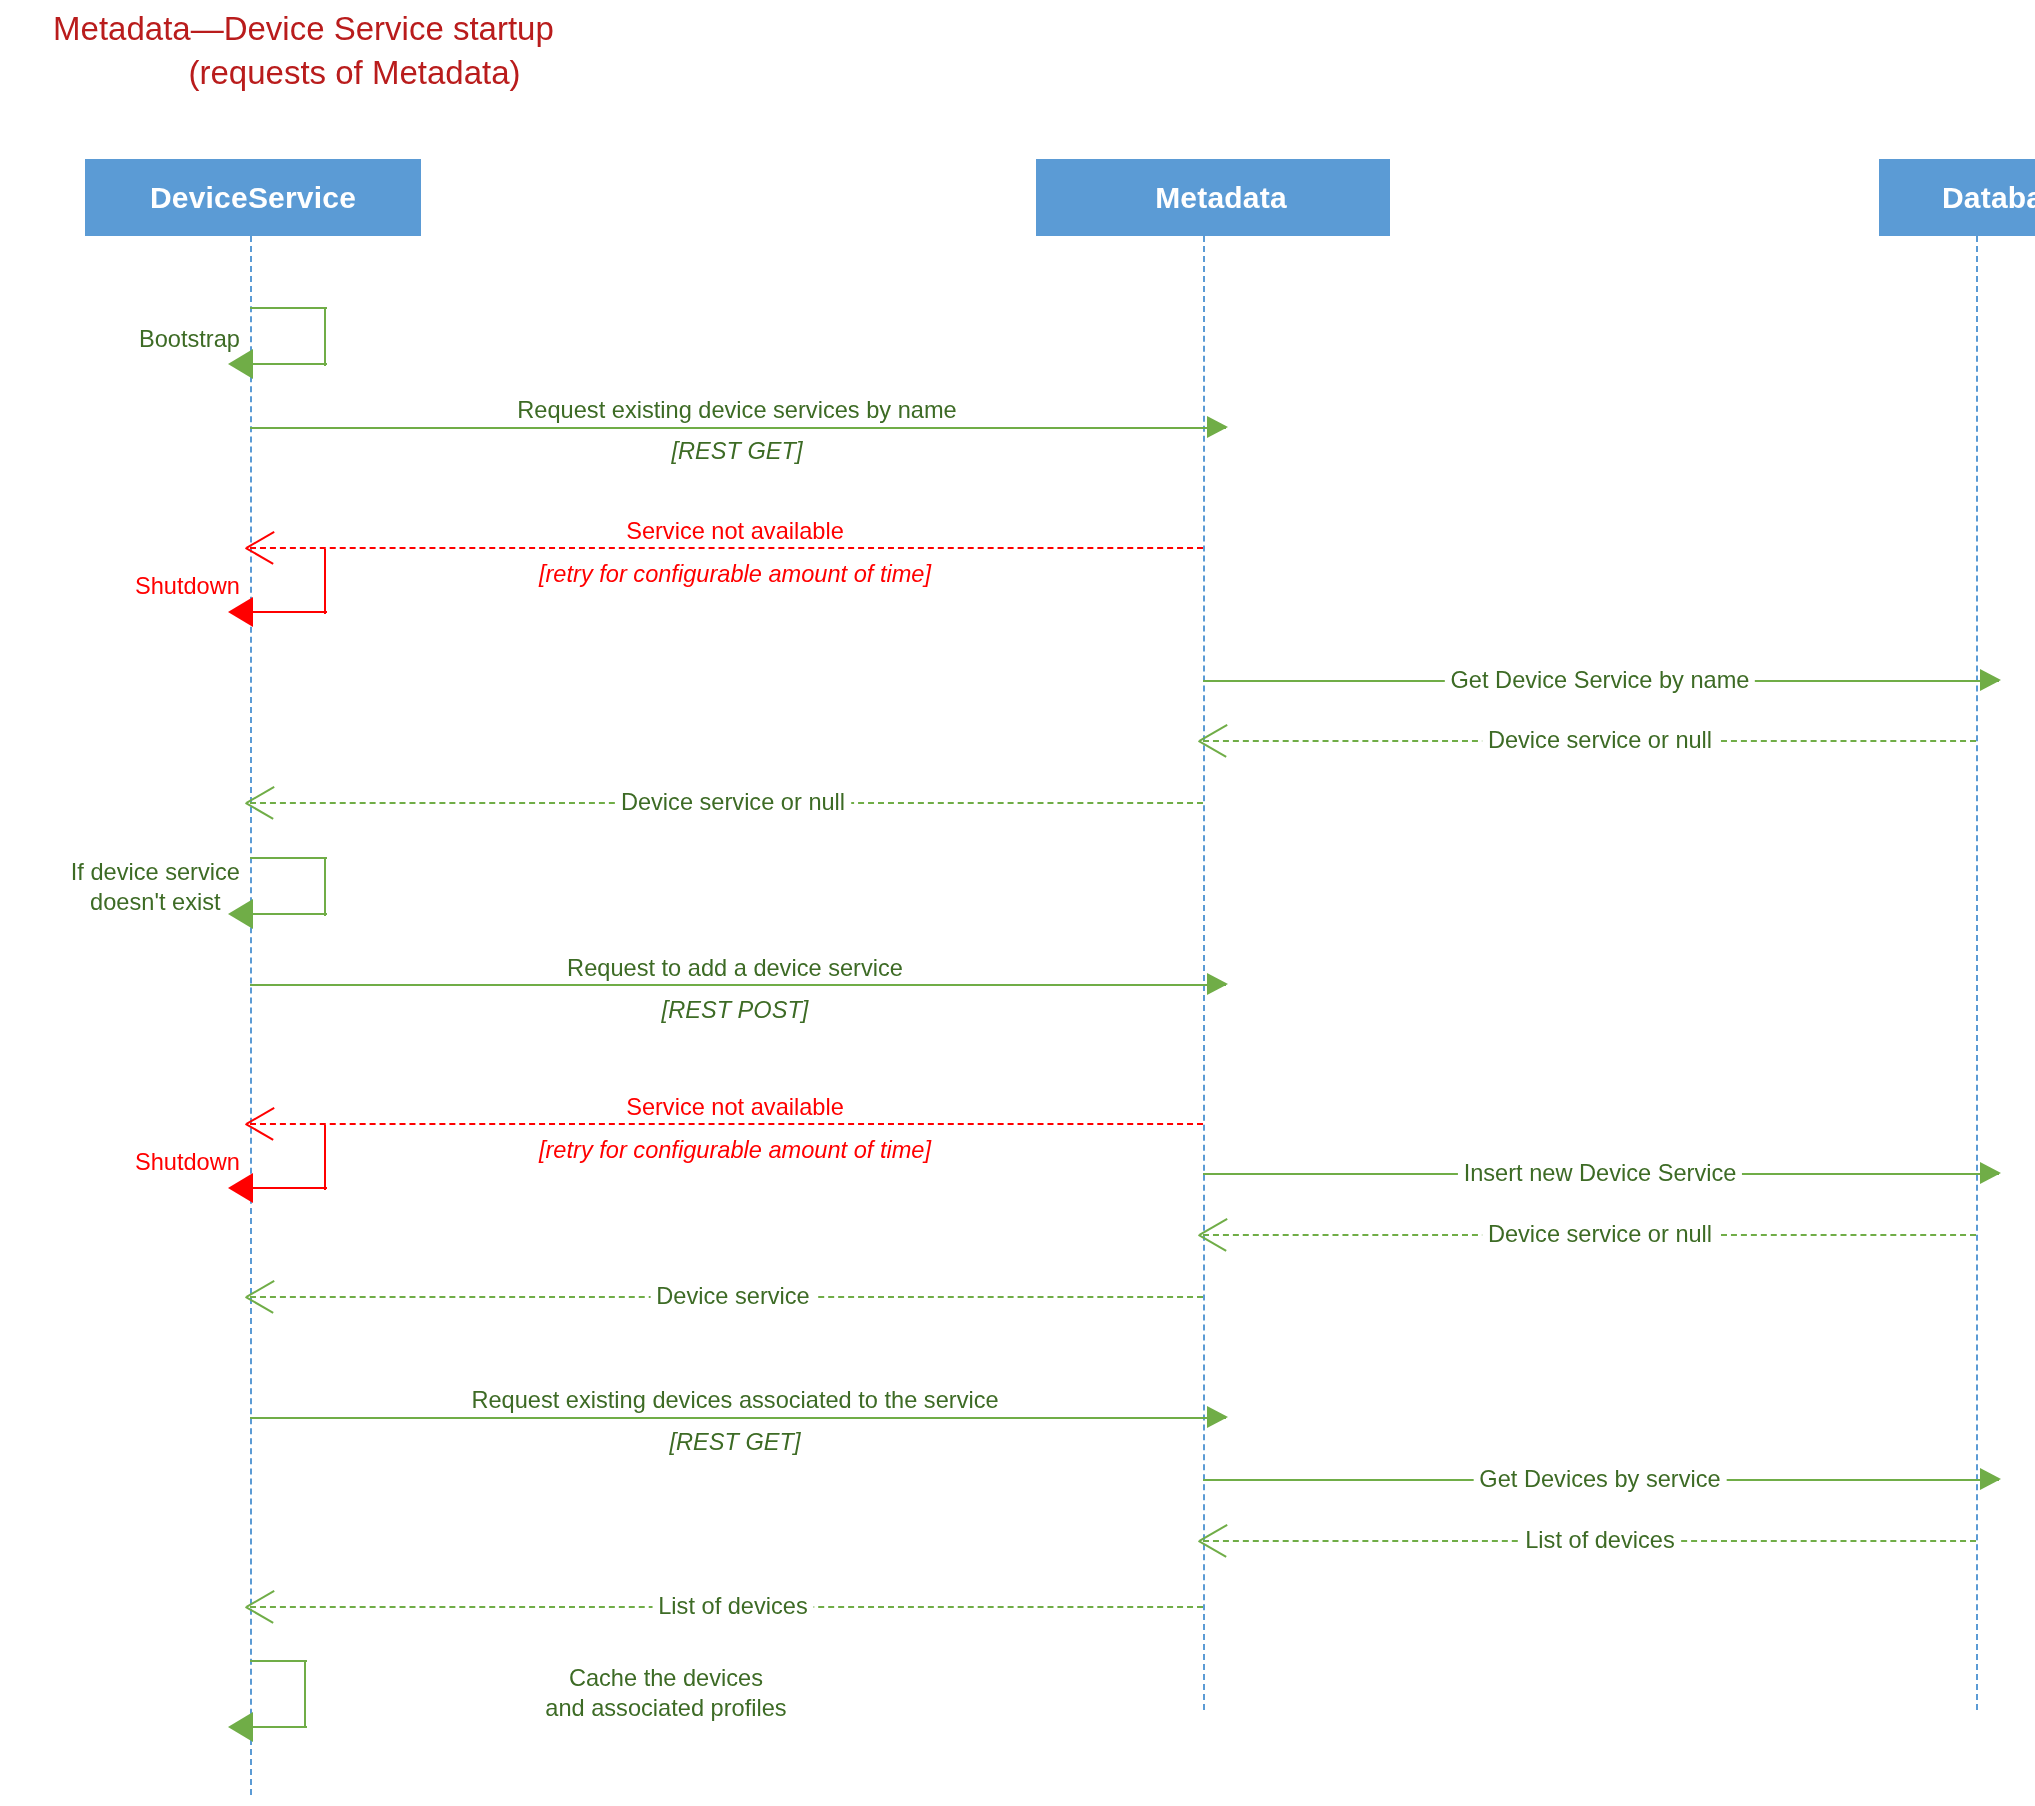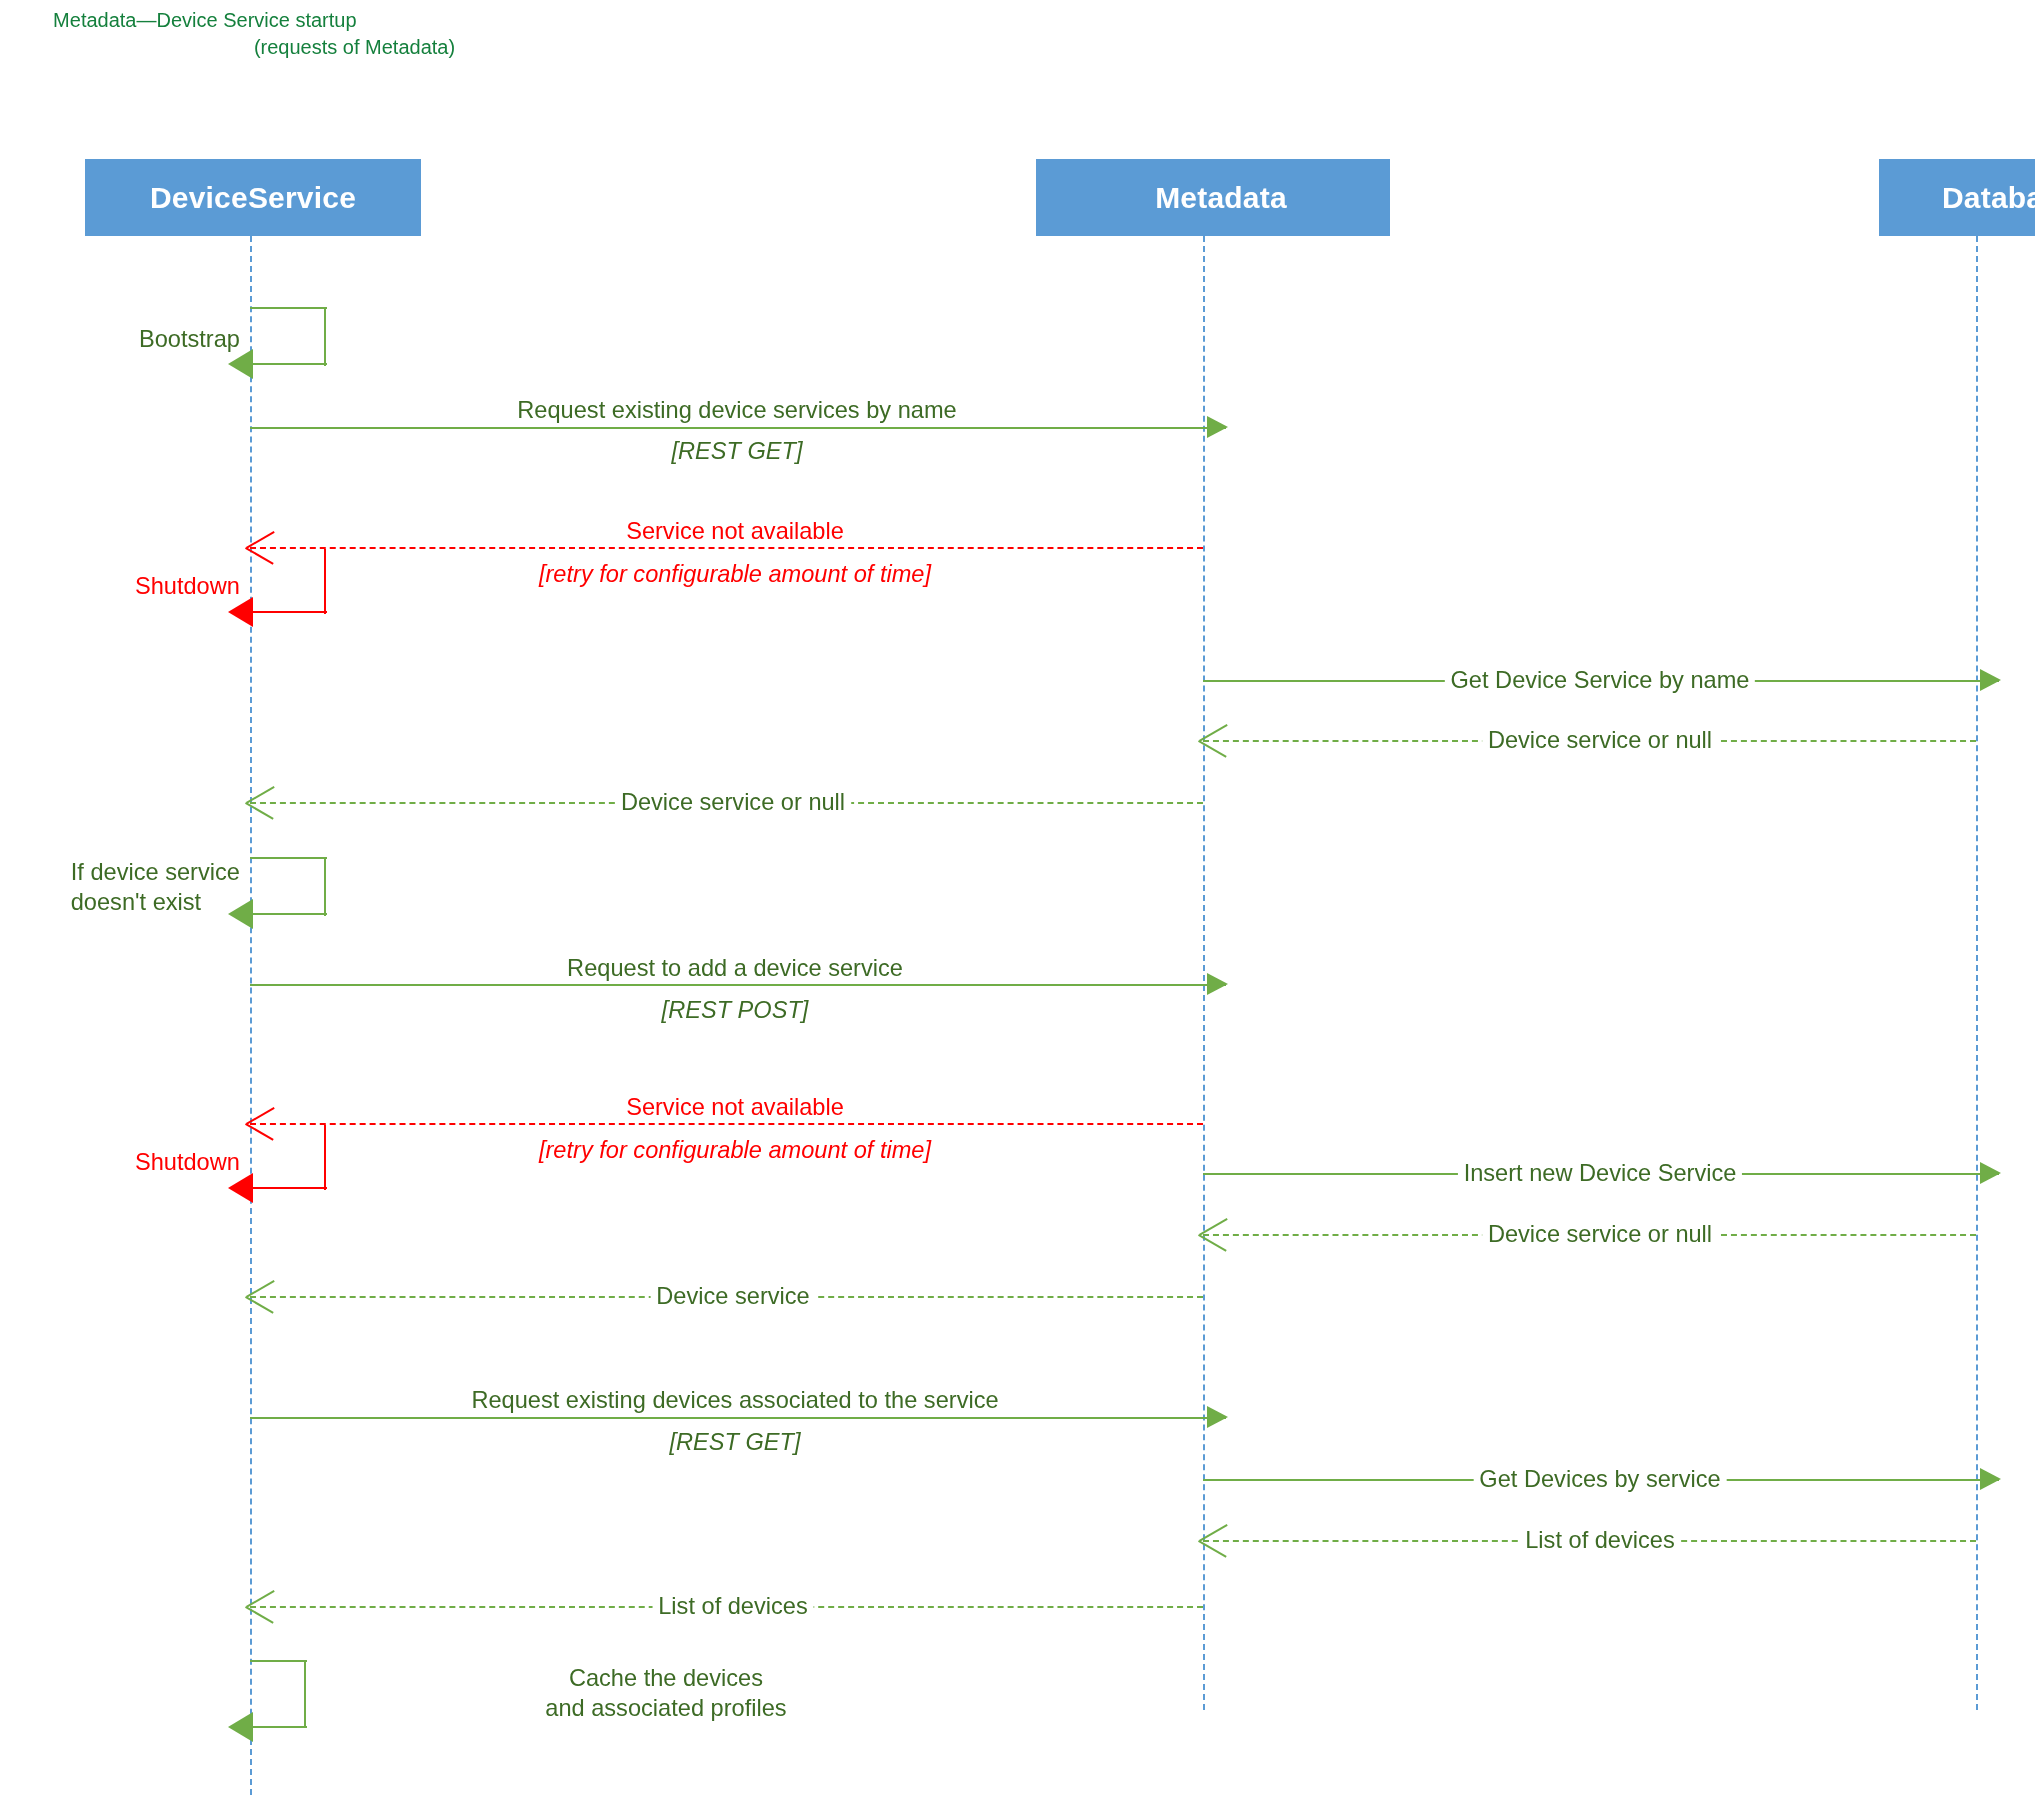--- a/index.html
+++ b/index.html
@@ -1,21 +1,21 @@
 <!DOCTYPE html>
 <html style="font-size:6.5px"><head>
 <meta charset="utf-8">
 <style>
   html,body{margin:0;padding:0;background:#ffffff;}
   body{font-family:"Liberation Sans", sans-serif;}
   #stage{position:relative;width:2085px;height:1807px;background:#fff;overflow:hidden;}
 
   
-  .title-block{position:absolute;left:49px;top:7.3px;width:611px;color:#15803d;
-    font-size:20px;line-height:1.32;font-weight:400;}
+  .title-block{position:absolute;left:49px;top:7.3px;width:611px;color:#b91c1c;
+    font-size:33px;line-height:1.32;font-weight:400;}
   .title-line1{text-align:left;padding-left:4.1px;}
   .title-line2{text-align:center;}
 
   
   .actor-box{position:absolute;background:#5B9BD5;display:flex;align-items:center;
     justify-content:center;color:#ffffff;font-weight:bold;font-size:30px;letter-spacing:0.2px;}
 
   
   .lifeline{position:absolute;width:0;border-left:2.8px dashed #5B9BD5;}
 
@@ -51,21 +51,21 @@
   .selfloop .right{position:absolute;top:0;width:0;border-left:2.8px solid #70AD47;}
   .selfloop .bottom{position:absolute;left:0;height:0;border-top:2.8px solid #70AD47;}
   .selfloop .arrow{position:absolute;width:0;height:0;
     border-top:15px solid transparent;border-bottom:15px solid transparent;
     border-right:25px solid #70AD47;}
   .selfloop.red .top,.selfloop.red .bottom{border-top-color:#FF0000;}
   .selfloop.red .right{border-left-color:#FF0000;}
   .selfloop.red .arrow{border-right-color:#FF0000;}
 
   .side-label{position:absolute;transform:translate(-100%,-50%);
-    text-align:left;font-size:23.6px;color:#3D6B25;line-height:1.28;white-space:nowrap;
+    text-align:center;font-size:23.6px;color:#3D6B25;line-height:1.28;white-space:nowrap;
     padding-right:4.1px;}
   .side-label.red{color:#FF0000;}
 </style>
 </head>
 <body>
 
 <div id="stage">
 
   <div class="title-block">
     <div class="title-line1">Metadata—Device Service startup</div>

